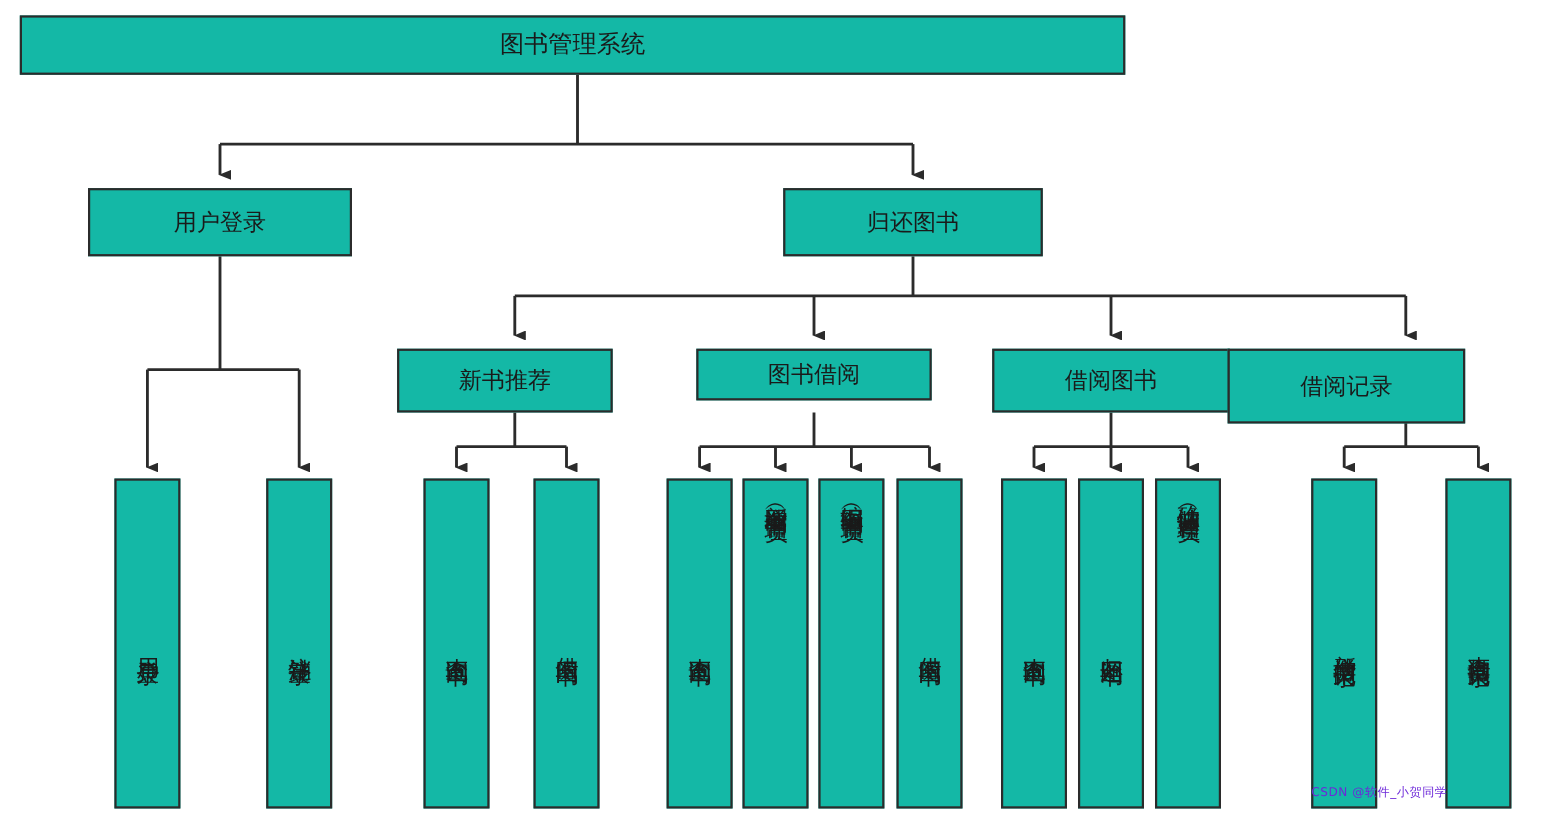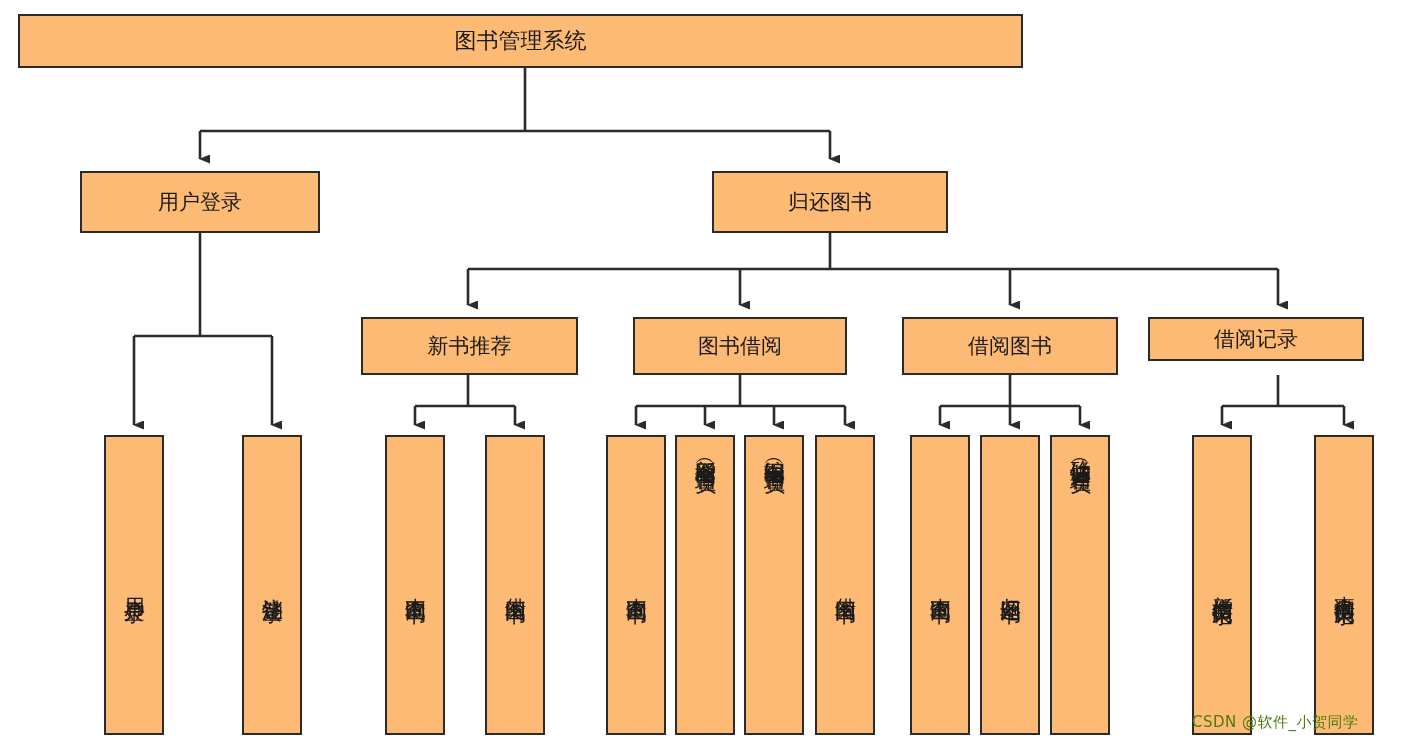--- a/index.html
+++ b/index.html
@@ -20,21 +20,21 @@
   #edges-layer {
     position: absolute;
     left: 0;
     top: 0;
     width: 1405px;
     height: 747px;
   }
   .node {
     position: absolute;
     box-sizing: border-box;
-    background: #fdba74;
+    background: #14b8a6;
     border: 2px solid #2b2b2b;
     display: flex;
     align-items: center;
     justify-content: center;
     color: #1a1a1a;
   }
   .node-label {
     display: block;
     text-align: center;
     line-height: 1.18;
@@ -60,22 +60,22 @@
     white-space: nowrap;
   }
   .node.vertical.center-v {
     align-items: center;
     padding-top: 0;
   }
   #watermark {
     position: absolute;
     left: 1192px;
     top: 713px;
-    font-size: 15px;
-    color: #4d7c0f;
+    font-size: 11px;
+    color: #6d28d9;
     white-space: nowrap;
     letter-spacing: 0.5px;
     pointer-events: none;
   }
 </style>
 </head>
 <body>
 
 <div id="diagram-root">
 
@@ -133,30 +133,30 @@
     <span class="node-label">图书管理系统</span>
   </div>
 
   <div class="node horizontal" style="left:80px; top:171px; width:240px; height:62px;">
     <span class="node-label">用户登录</span>
   </div>
   <div class="node horizontal" style="left:712px; top:171px; width:236px; height:62px;">
     <span class="node-label">归还图书</span>
   </div>
 
-  <div class="node horizontal" style="left:361px; top:317px; width:217px; height:58px;">
+  <div class="node horizontal" style="left:361px; top:317px; width:196px; height:58px;">
     <span class="node-label">新书推荐</span>
   </div>
-  <div class="node horizontal" style="left:633px; top:317px; width:214px; height:58px;">
+  <div class="node horizontal" style="left:633px; top:317px; width:214px; height:47px;">
     <span class="node-label">图书借阅</span>
   </div>
   <div class="node horizontal" style="left:902px; top:317px; width:216px; height:58px;">
     <span class="node-label">借阅图书</span>
   </div>
-  <div class="node horizontal" style="left:1148px; top:317px; width:216px; height:44px;justify-content:center;">
+  <div class="node horizontal" style="left:1116px; top:317px; width:216px; height:68px;justify-content:center;">
     <span class="node-label">借阅记录</span>
   </div>
 
   <div class="node vertical center-v" style="left:104px; top:435px; width:60px; height:300px;">
     <span class="node-label">用户登录</span>
   </div>
   <div class="node vertical center-v" style="left:242px; top:435px; width:60px; height:300px;">
     <span class="node-label">注销登录</span>
   </div>
 

